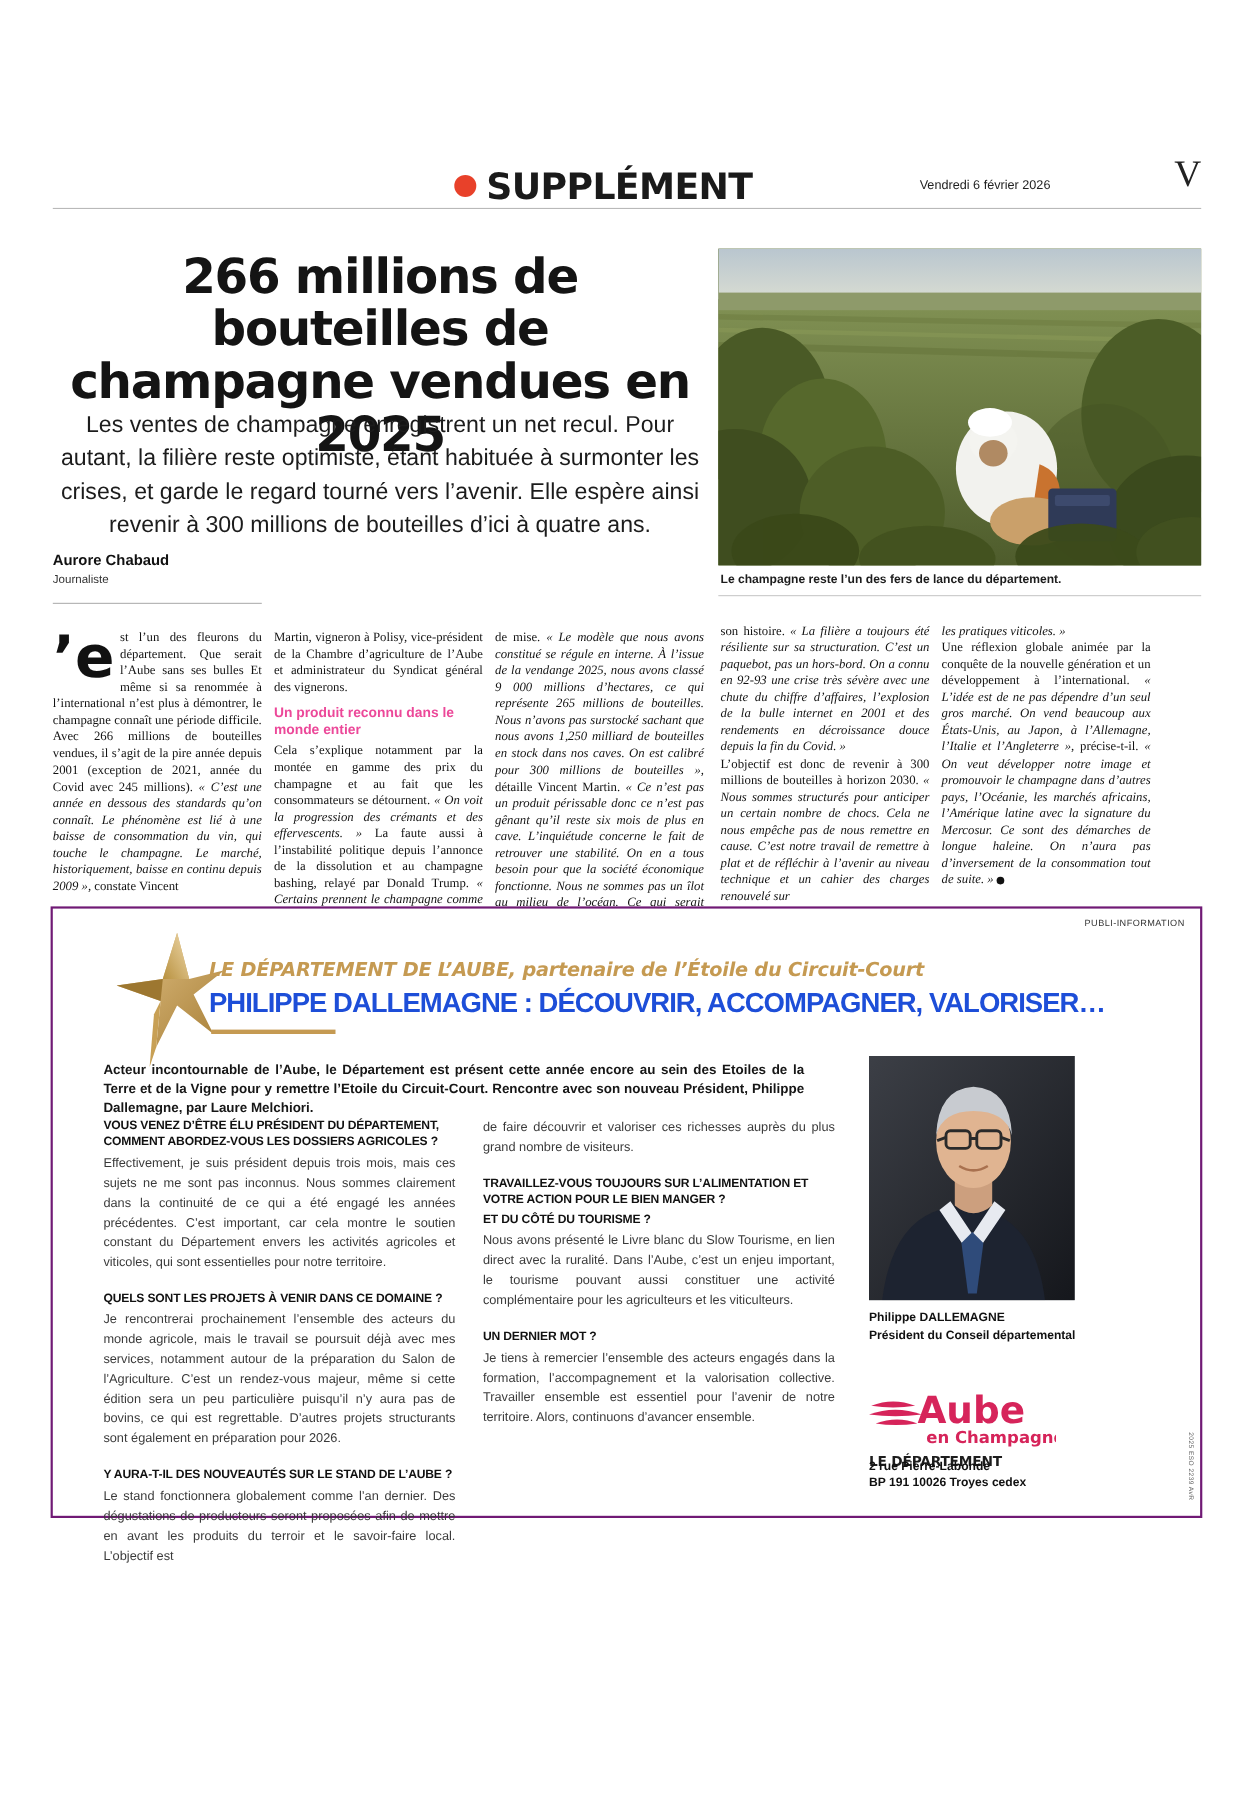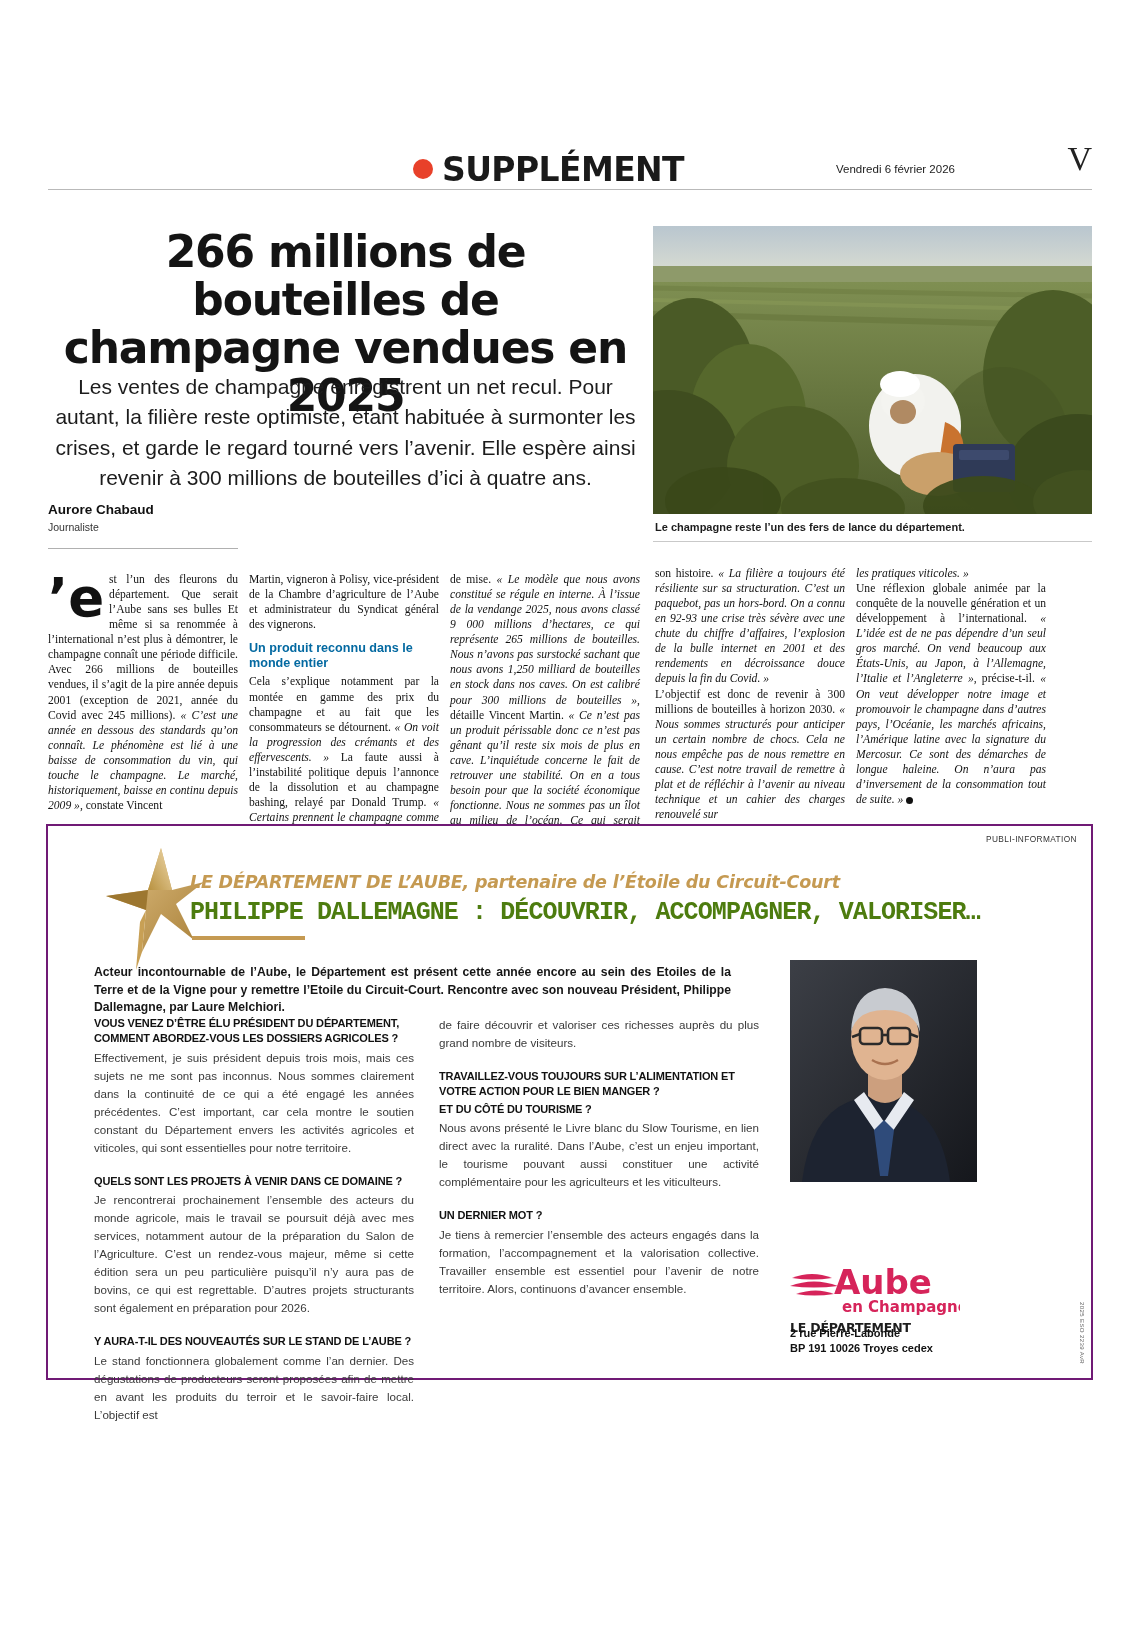--- a/index.html
+++ b/index.html
@@ -105,21 +105,21 @@
     font-family: "DejaVu Sans", sans-serif;
     font-weight: 900;
     font-size: 53px;
     line-height: 0.80;
     padding: 5px 5px 0 0;
     color: #111;
   }
   .subhead {
     font-family: "Liberation Sans", sans-serif;
     font-weight: 700; font-size: 12.6px; line-height: 1.2;
-    margin: 9px 0 3px; text-align: left; color: #0369a1;
+    margin: 9px 0 3px; text-align: left; color: #ec4899;
   }
   .endmark {
     display: inline-block; width: 7px; height: 7px; border-radius: 50%;
     background: #111; vertical-align: middle; margin-left: 3px;
   }
 
   
   .advert {
     position: absolute; left: 46px; top: 824px; width: 1047px; height: 556px;
     border: 2px solid #701a75;
@@ -133,22 +133,22 @@
     position: absolute; left: 58px; top: 22px; width: 98px; height: 122px;
   }
   .ad-kicker {
     position: absolute; left: 142px; top: 46px;
     font-family: "DejaVu Sans", sans-serif;
     font-style: italic; font-weight: 700;
     font-size: 17.5px; color: #c59a52; letter-spacing: -0.2px;
   }
   .ad-title {
     position: absolute; left: 142px; top: 72px;
-    font-family: Liberation Mono, monospace;
-    font-weight: 900; font-size: 25px; letter-spacing: -0.9px; color: #4d7c0f;
+    font-family: Liberation Sans, sans-serif;
+    font-weight: 900; font-size: 25px; letter-spacing: -0.9px; color: #1d4ed8;
   }
   .ad-underline {
     position: absolute; left: 144px; top: 110px; width: 113px; height: 4px;
     background: #c59a52;
   }
   .ad-intro {
     position: absolute; left: 46px; top: 138px; width: 637px;
     font-size: 12.2px; font-weight: 700; line-height: 1.45;
     text-align: justify; color: #161616;
   }
@@ -384,20 +384,24 @@
           <rect x="70" y="68" width="22" height="16" rx="4"></rect>
           <rect x="98" y="68" width="22" height="16" rx="4"></rect>
           <path d="M92 75 h6"></path>
           <path d="M70 74 l-8 3"></path>
           <path d="M120 74 l8 3"></path>
         </g>
         <path d="M82 100 q13 8 26 0" stroke="#a9714f" stroke-width="2.4" fill="none"></path>
       </svg>
     </div>
 
+    <div class="portrait-name">
+      <div>Philippe DALLEMAGNE</div>
+      <div>Président du Conseil départemental</div>
+    </div>
 
     <div class="aube-logo">
       <svg viewBox="0 0 170 62">
         <g fill="#d6245a">
           <path d="M2 20 q20 -8 40 0 q-20 3 -40 0 Z"></path>
           <path d="M0 28 q24 -9 48 0 q-24 3 -48 0 Z"></path>
           <path d="M6 36 q20 -7 38 0 q-20 3 -38 0 Z"></path>
         </g>
         <text x="44" y="36" font-family="DejaVu Sans, sans-serif" font-size="34" font-weight="700" fill="#d6245a">Aube</text>
         <text x="52" y="54" font-family="DejaVu Sans, sans-serif" font-size="15" font-weight="700" fill="#d6245a">en Champagne</text>

